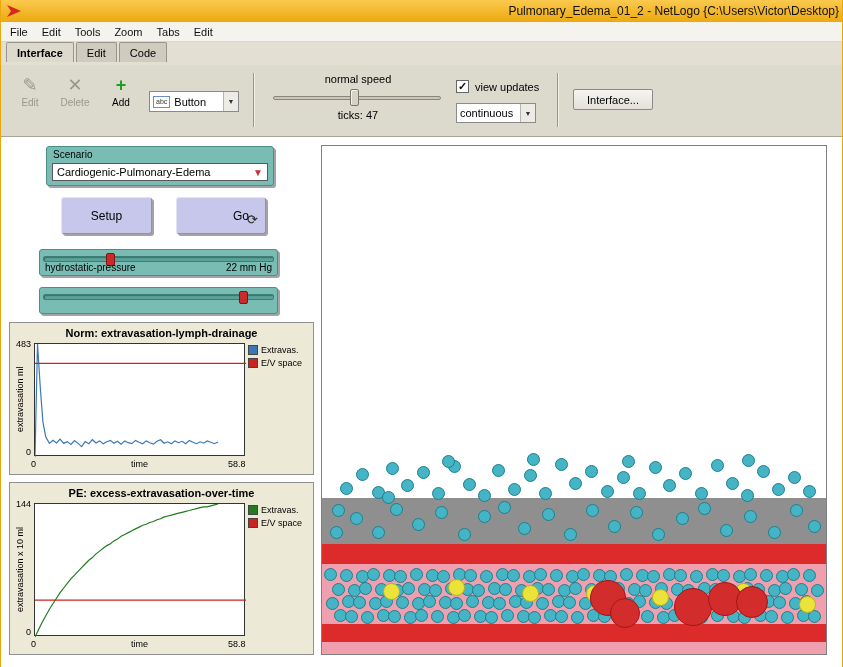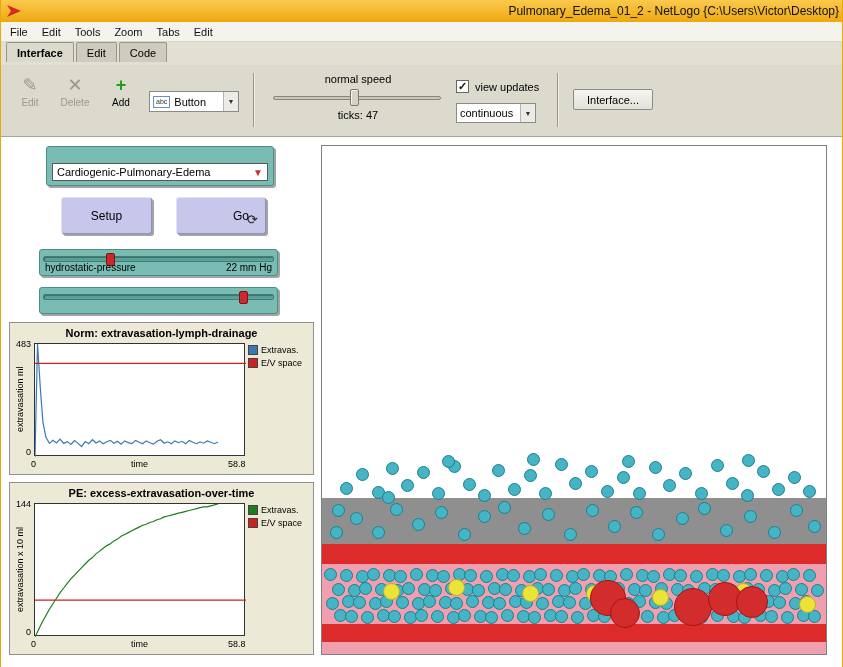--- a/index.html
+++ b/index.html
@@ -141,20 +141,21 @@
     <div class="sep" style="left:556px;"></div>
 
     <div class="push-button" style="left:572px; top:24px; width:80px; height:21px;">
       <span>Interface...</span>
     </div>
   </div>
 
   <div class="main">
 
     <div class="nl-chooser" style="left:45px; top:9px; width:228px; height:40px;">
+      <div class="clabel">Scenario</div>
       <div class="cbox">
         <span>Cardiogenic-Pulmonary-Edema</span>
         <span class="chooser-arrow">▼</span>
       </div>
     </div>
 
     <div class="nl-button" style="left:60px; top:60px; width:91px; height:37px;">
       <span>Setup</span>
     </div>
     <div class="nl-button" style="left:175px; top:60px; width:90px; height:37px;padding-left:40px;">

